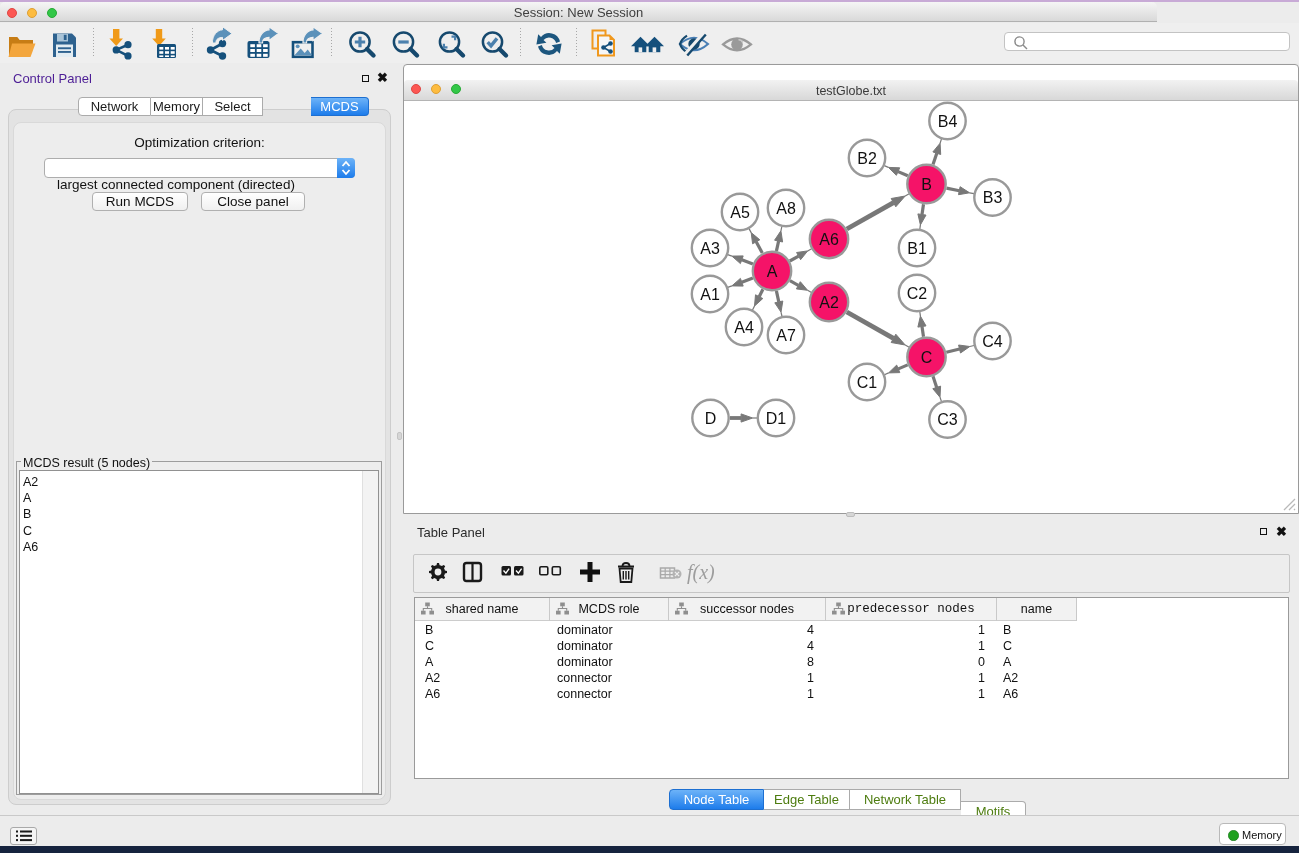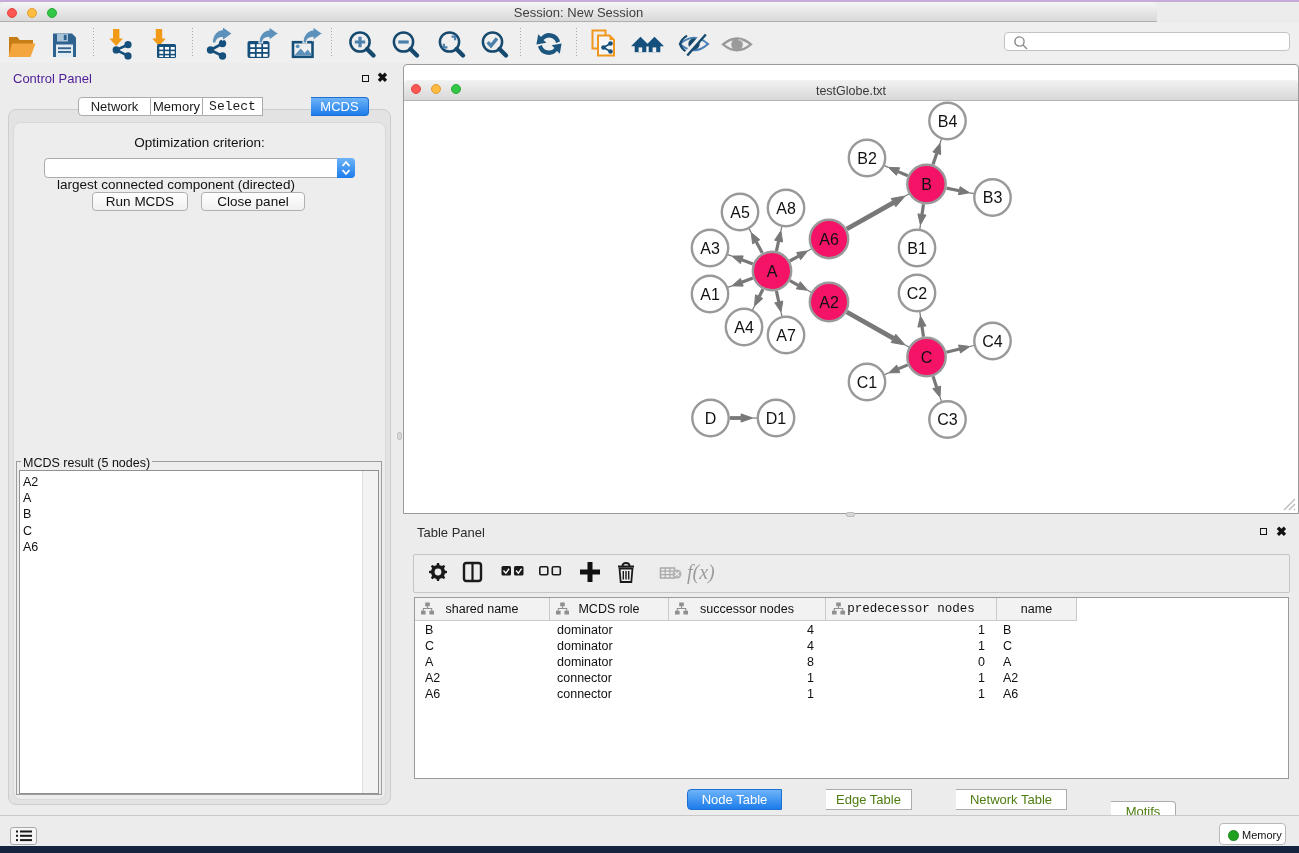--- a/index.html
+++ b/index.html
@@ -75,21 +75,21 @@
 #tablebox { left:414px; top:597px; width:875px; height:182px; background:#fff;
   border:1px solid #9a9a9a; }
 #thead { position:absolute; left:0; top:0; width:662px; height:23px; background:#f2f2f2;
   border-bottom:1px solid #cccccc; }
 .th { position:absolute; top:0; height:23px; border-right:1px solid #c9c9c9;
   font-size:12.5px; color:#111; text-align:center; line-height:23px; }
 .td { position:absolute; font-size:12.5px; color:#111; height:16px; line-height:16px; }
 .hicon { position:absolute; top:4px; width:13px; height:13px; }
 
 
-#bottomtabs { left:687px; top:789px; height:21px; display:flex;gap:44px; }
+#bottomtabs { left:669px; top:789px; height:21px; display:flex; }
 .btab { height:21px; border:1px solid #ababab; border-left:none; background:#fff;
   font-size:13px; color:#4d7c0f; display:flex; align-items:center; justify-content:center; }
 .btab:first-child { border-left:1px solid #ababab; border-radius:4px 0 0 4px; }
 .btab:last-child { border-radius:0 4px 4px 0; }
 .btab.sel { background:linear-gradient(#6db3f8,#1d7ceb); color:#fff; border-color:#1d6fd1; }
 
 
 #statusbar { left:0; top:815px; width:1299px; height:31px; background:#ececec;
   border-top:1px solid #c9c9c9; }
 #listbtn { position:absolute; left:10px; top:11px; width:27px; height:18px;
@@ -263,21 +263,21 @@
 </div>
 
 <div id="cp-title" class="abs">Control Panel</div>
 <div id="cp-float" class="abs"></div>
 <div id="cp-close" class="abs">✖</div>
 <div id="cp-outer" class="abs"></div>
 <div id="cp-inner" class="abs"></div>
 <div id="tabs" class="abs">
   <div class="tab" style="width:73px;">Network</div>
   <div class="tab" style="width:52px;">Memory</div>
-  <div class="tab" style="width:60px;font-family:Liberation Mono, monospace;">Select</div>
+  <div class="tab" style="width:60px;">Select</div>
   <div class="tab sel" style="width:58px;margin-left:48px;">MCDS</div>
 </div>
 <div id="optlabel" class="abs">Optimization criterion:</div>
 <div id="dropdown" class="abs">
   <div class="txt">largest connected component (directed)</div>
   <div class="spin">
     <svg width="18" height="20">
       <path d="M5.5,8 L9,4 L12.5,8 M5.5,12 L9,16 L12.5,12" fill="none" stroke="#ffffff" stroke-width="1.8"></path>
     </svg>
   </div>

